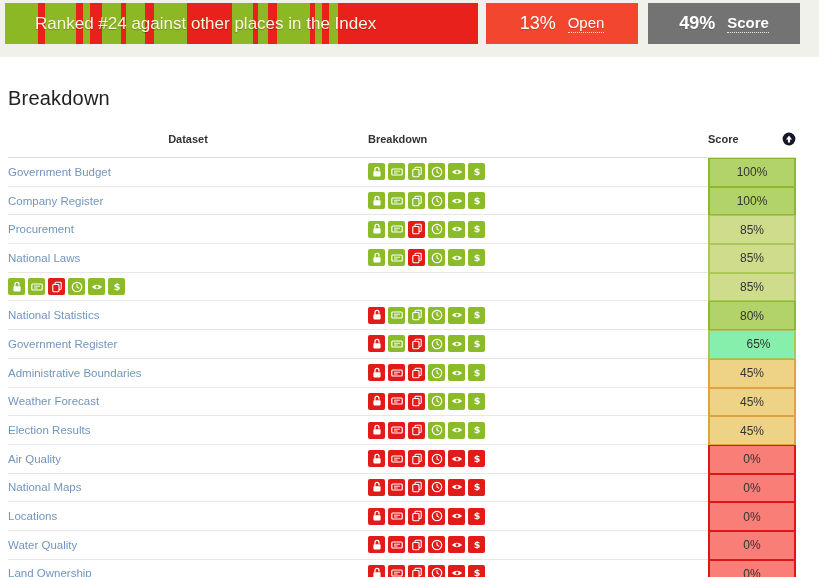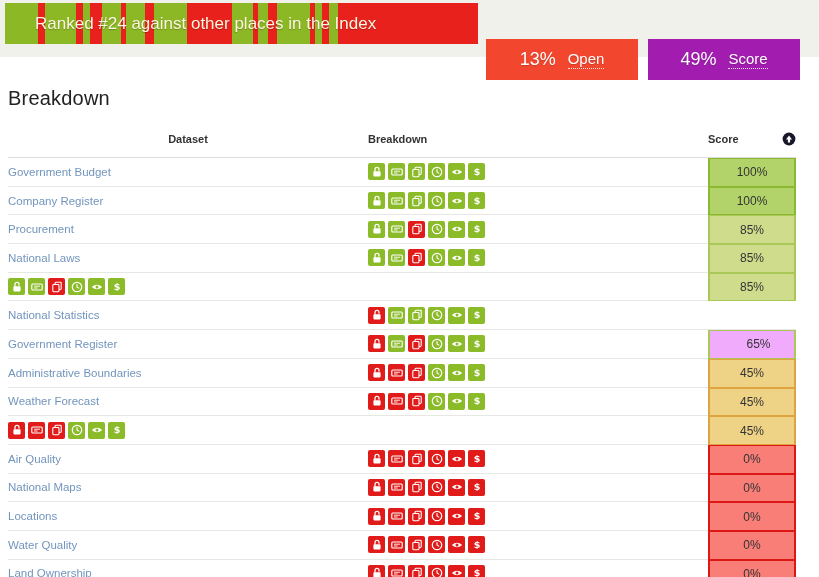--- a/index.html
+++ b/index.html
@@ -22,21 +22,20 @@
     display:flex; align-items:center;
     color:#fdf6df; font-size:17px;
     padding-left:30px;
     text-shadow:0 1px 1px rgba(0,0,0,.25);
     white-space:nowrap; overflow:hidden;
   }
   .mini-box {
     height:41px; display:flex; align-items:center; justify-content:center;
     color:#ffffff; font-size:17px; gap:12px;
     text-shadow:0 1px 1px rgba(0,0,0,.18);
-    margin-top:36px;
   }
   .open-box { width:152px; margin-left:8px; }
   .score-box { width:152px; margin-left:10px; }
   .mini-box .val { font-size:18px; }
   .mini-box .lbl { font-size:15px; border-bottom:1px dotted rgba(255,255,255,.85); padding-bottom:1px; }
   
   .section-title {
     font-size:20px; font-weight:400; color:#222;
     margin:30px 0 0 8px; letter-spacing:.2px;
   }
@@ -79,21 +78,21 @@
 <body>
 
 <div class="top-strip">
   <div class="rank-banner" style="background: linear-gradient(90deg, rgb(140, 184, 38) 0%, rgb(140, 184, 38) 7%, rgb(232, 33, 28) 7%, rgb(232, 33, 28) 8.5%, rgb(140, 184, 38) 8.5%, rgb(140, 184, 38) 15%, rgb(232, 33, 28) 15%, rgb(232, 33, 28) 16.5%, rgb(140, 184, 38) 16.5%, rgb(140, 184, 38) 18%, rgb(232, 33, 28) 18%, rgb(232, 33, 28) 20.5%, rgb(140, 184, 38) 20.5%, rgb(140, 184, 38) 24.5%, rgb(232, 33, 28) 24.5%, rgb(232, 33, 28) 25.5%, rgb(140, 184, 38) 25.5%, rgb(140, 184, 38) 29.5%, rgb(232, 33, 28) 29.5%, rgb(232, 33, 28) 31.5%, rgb(140, 184, 38) 31.5%, rgb(140, 184, 38) 38.5%, rgb(232, 33, 28) 38.5%, rgb(232, 33, 28) 48%, rgb(140, 184, 38) 48%, rgb(140, 184, 38) 52.5%, rgb(232, 33, 28) 52.5%, rgb(232, 33, 28) 53.5%, rgb(140, 184, 38) 53.5%, rgb(140, 184, 38) 55.5%, rgb(232, 33, 28) 55.5%, rgb(232, 33, 28) 57.5%, rgb(140, 184, 38) 57.5%, rgb(140, 184, 38) 64.5%, rgb(232, 33, 28) 64.5%, rgb(232, 33, 28) 65.5%, rgb(140, 184, 38) 65.5%, rgb(140, 184, 38) 67%, rgb(232, 33, 28) 67%, rgb(232, 33, 28) 68.5%, rgb(140, 184, 38) 68.5%, rgb(140, 184, 38) 70.5%, rgb(232, 33, 28) 70.5%, rgb(232, 33, 28) 100%);">
     <span>Ranked #24 against other places in the Index</span>
   </div>
   <div class="mini-box open-box" style="background: rgb(242, 71, 46);">
     <span class="val">13%</span>
     <span class="lbl">Open</span>
   </div>
-  <div class="mini-box score-box" style="background: #a21caf;">
+  <div class="mini-box score-box" style="background: #737373; font-weight: bold;">
     <span class="val">49%</span>
     <span class="lbl">Score</span>
   </div>
 </div>
 
 <h2 class="section-title">Breakdown</h2>
 
 <div class="gtable">
   <div class="thead">
     <div class="col-dataset">Dataset</div>
@@ -357,20 +356,21 @@
       <circle cx="6" cy="6" r="1.5" fill="#8cbb2a"></circle>
               </svg>
             </span>
             <span class="ic" style="background: rgb(140, 187, 42);">
               <svg viewBox="0 0 12 12" width="12" height="12">
       <text x="6" y="9.3" text-anchor="middle" font-size="9.5" font-weight="bold" font-family="DejaVu Sans, sans-serif" fill="#fff">$</text>
               </svg>
             </span>
           </div>
         </div>
+        <div class="score-cell" style="background: rgb(178, 211, 106); border-color: rgb(138, 184, 46);">80%</div>
       </div>
       <div class="row">
         <div class="row-left">
           <a class="ds-link">Government Register</a>
           <div class="icons">
             <span class="ic" style="background: rgb(225, 26, 26);">
               <svg viewBox="0 0 12 12" width="12" height="12">
       <path d="M4 5.2 V3.4 a2 2 0 0 1 4 0 V4.2" stroke="#fff" fill="none" stroke-linecap="round" stroke-width="1.25"></path>
       <rect x="2.4" y="5.2" width="7.2" height="5.2" rx="0.8" fill="#fff"></rect>
               </svg>
@@ -399,21 +399,21 @@
       <circle cx="6" cy="6" r="1.5" fill="#8cbb2a"></circle>
               </svg>
             </span>
             <span class="ic" style="background: rgb(140, 187, 42);">
               <svg viewBox="0 0 12 12" width="12" height="12">
       <text x="6" y="9.3" text-anchor="middle" font-size="9.5" font-weight="bold" font-family="DejaVu Sans, sans-serif" fill="#fff">$</text>
               </svg>
             </span>
           </div>
         </div>
-        <div class="score-cell" style="background: #f0abfc; border-color: rgb(169, 200, 88); padding-left: 13px;">65%</div>
+        <div class="score-cell" style="background: #86efac; border-color: rgb(169, 200, 88); padding-left: 13px;">65%</div>
       </div>
       <div class="row">
         <div class="row-left">
           <a class="ds-link">Administrative Boundaries</a>
           <div class="icons">
             <span class="ic" style="background: rgb(225, 26, 26);">
               <svg viewBox="0 0 12 12" width="12" height="12">
       <path d="M4 5.2 V3.4 a2 2 0 0 1 4 0 V4.2" stroke="#fff" fill="none" stroke-linecap="round" stroke-width="1.25"></path>
       <rect x="2.4" y="5.2" width="7.2" height="5.2" rx="0.8" fill="#fff"></rect>
               </svg>
@@ -489,20 +489,21 @@
               <svg viewBox="0 0 12 12" width="12" height="12">
       <text x="6" y="9.3" text-anchor="middle" font-size="9.5" font-weight="bold" font-family="DejaVu Sans, sans-serif" fill="#fff">$</text>
               </svg>
             </span>
           </div>
         </div>
         <div class="score-cell" style="background: rgb(238, 211, 135); border-color: rgb(223, 164, 63);">45%</div>
       </div>
       <div class="row">
         <div class="row-left">
+          <a class="ds-link">Election Results</a>
           <div class="icons">
             <span class="ic" style="background: rgb(225, 26, 26);">
               <svg viewBox="0 0 12 12" width="12" height="12">
       <path d="M4 5.2 V3.4 a2 2 0 0 1 4 0 V4.2" stroke="#fff" fill="none" stroke-linecap="round" stroke-width="1.25"></path>
       <rect x="2.4" y="5.2" width="7.2" height="5.2" rx="0.8" fill="#fff"></rect>
               </svg>
             </span>
             <span class="ic" style="background: rgb(225, 26, 26);">
               <svg viewBox="0 0 12 12" width="12" height="12">
       <rect x="0.8" y="3" width="10.4" height="6" rx="1" stroke="#fff" fill="none" stroke-linecap="round" stroke-width="1.15"></rect>

